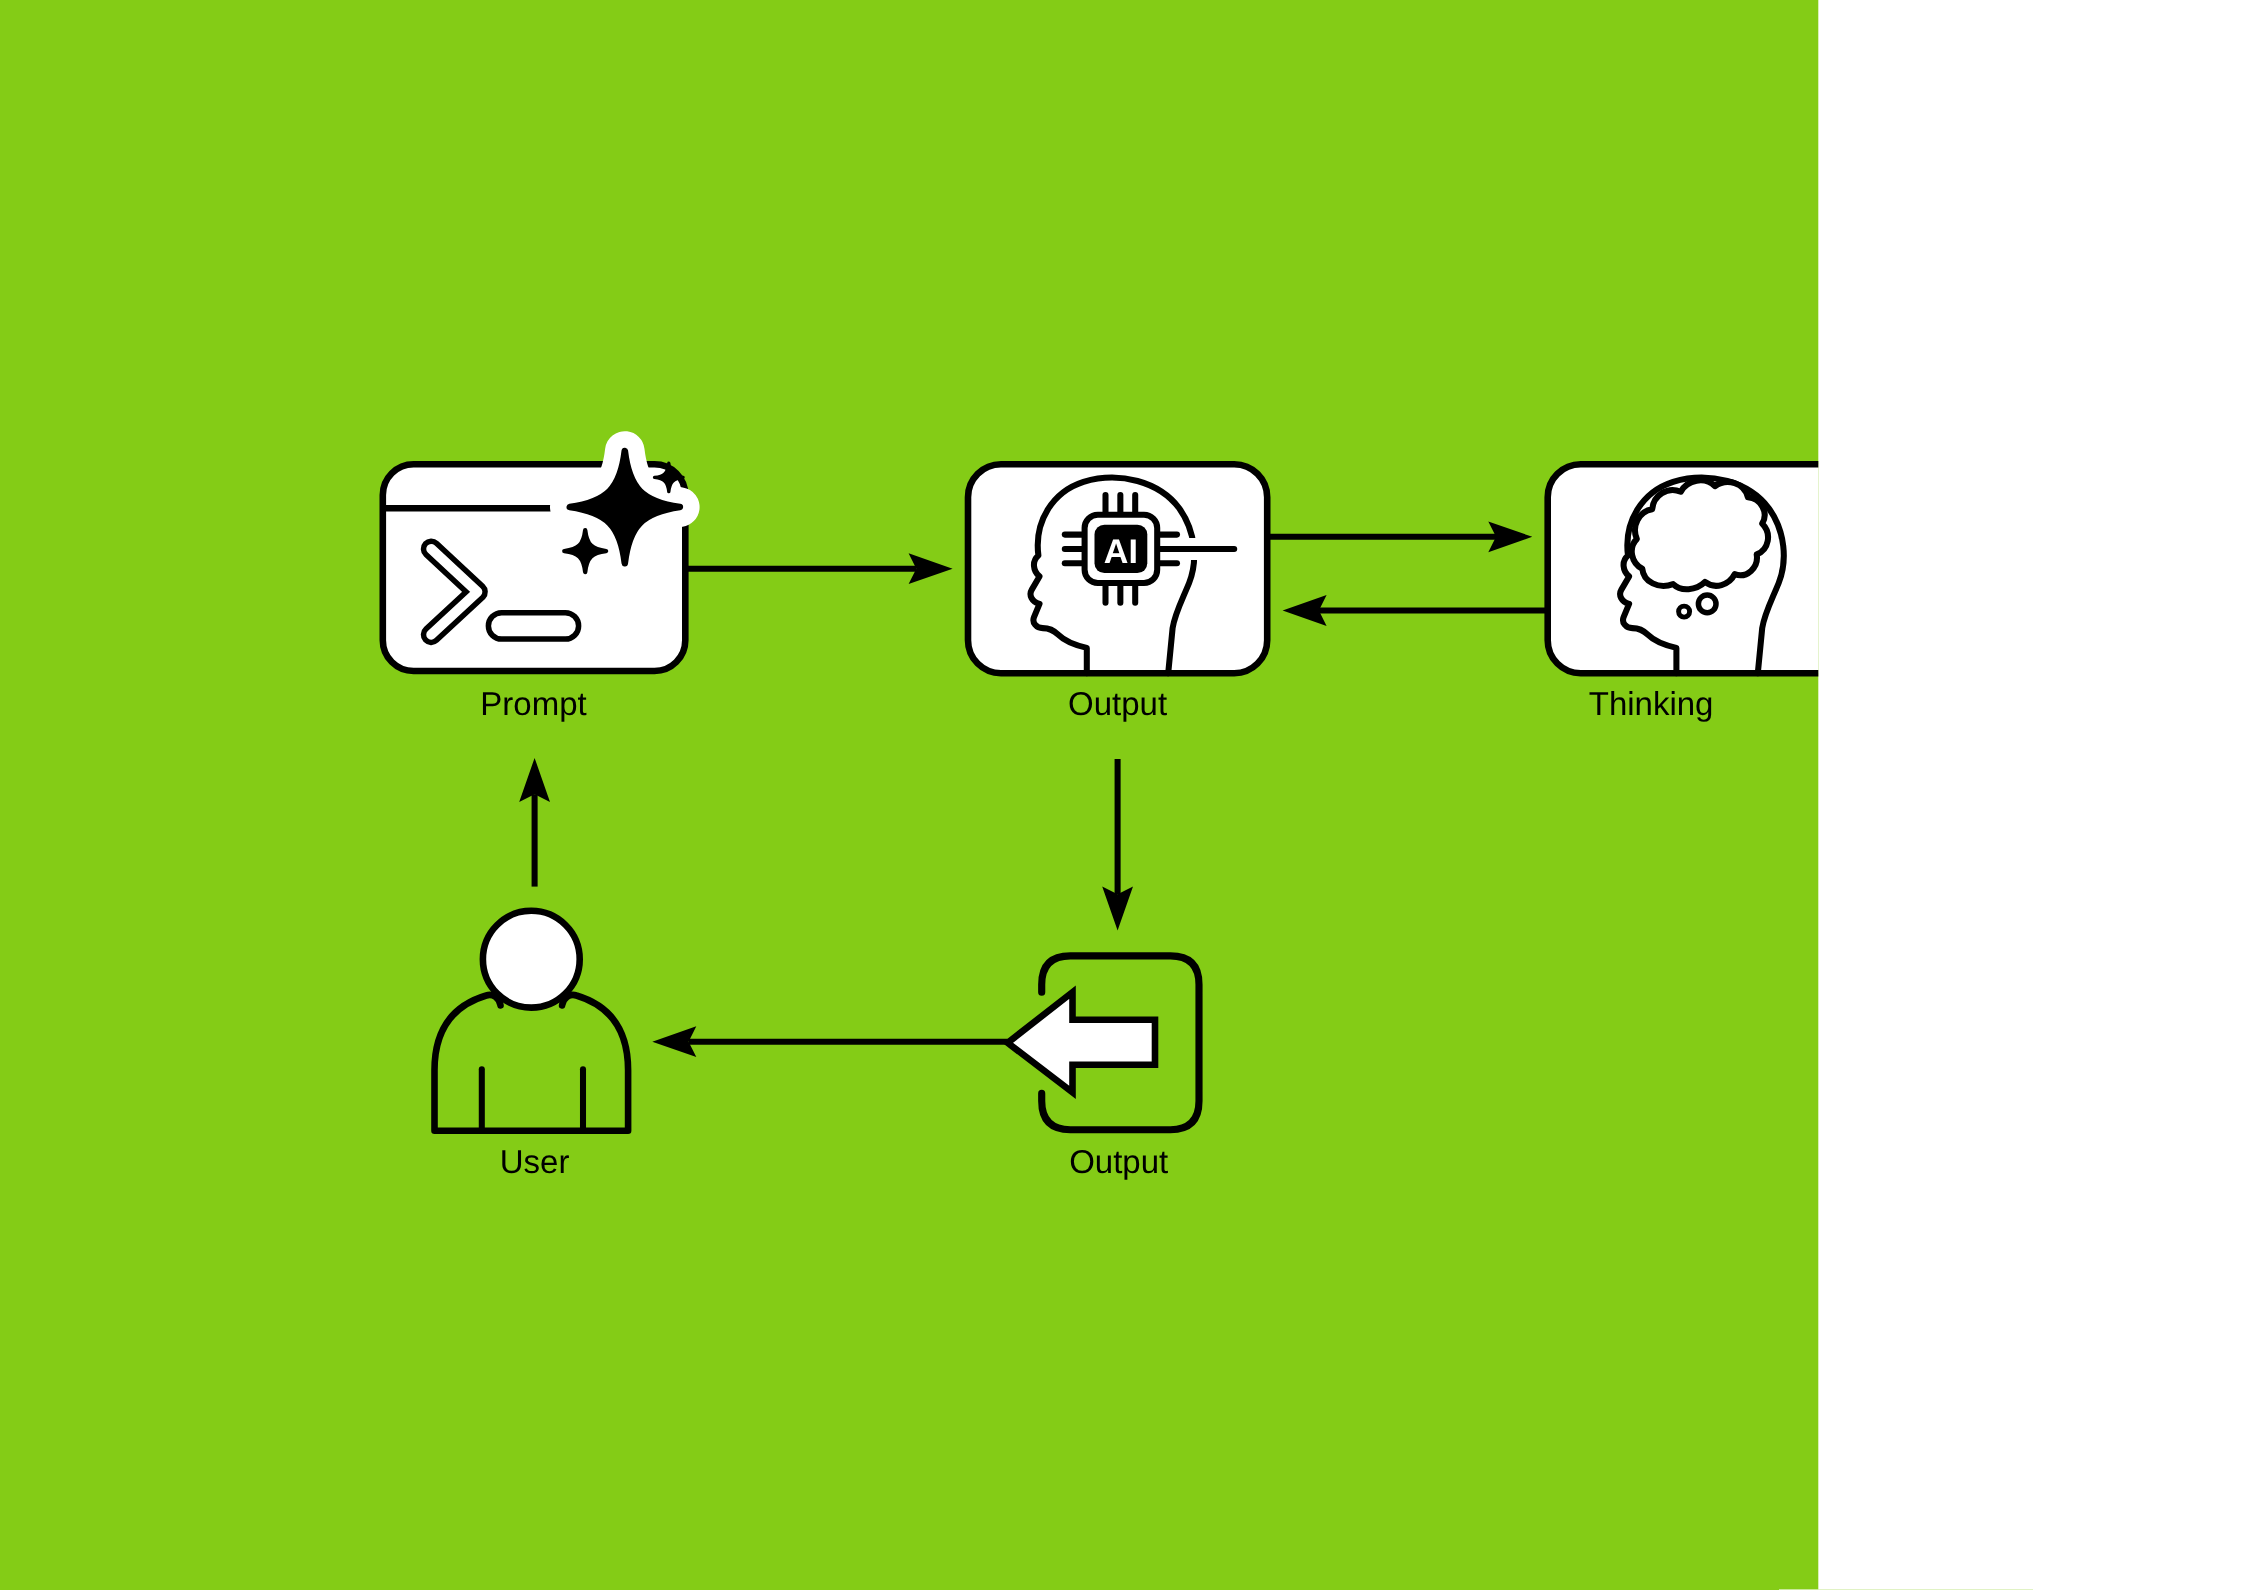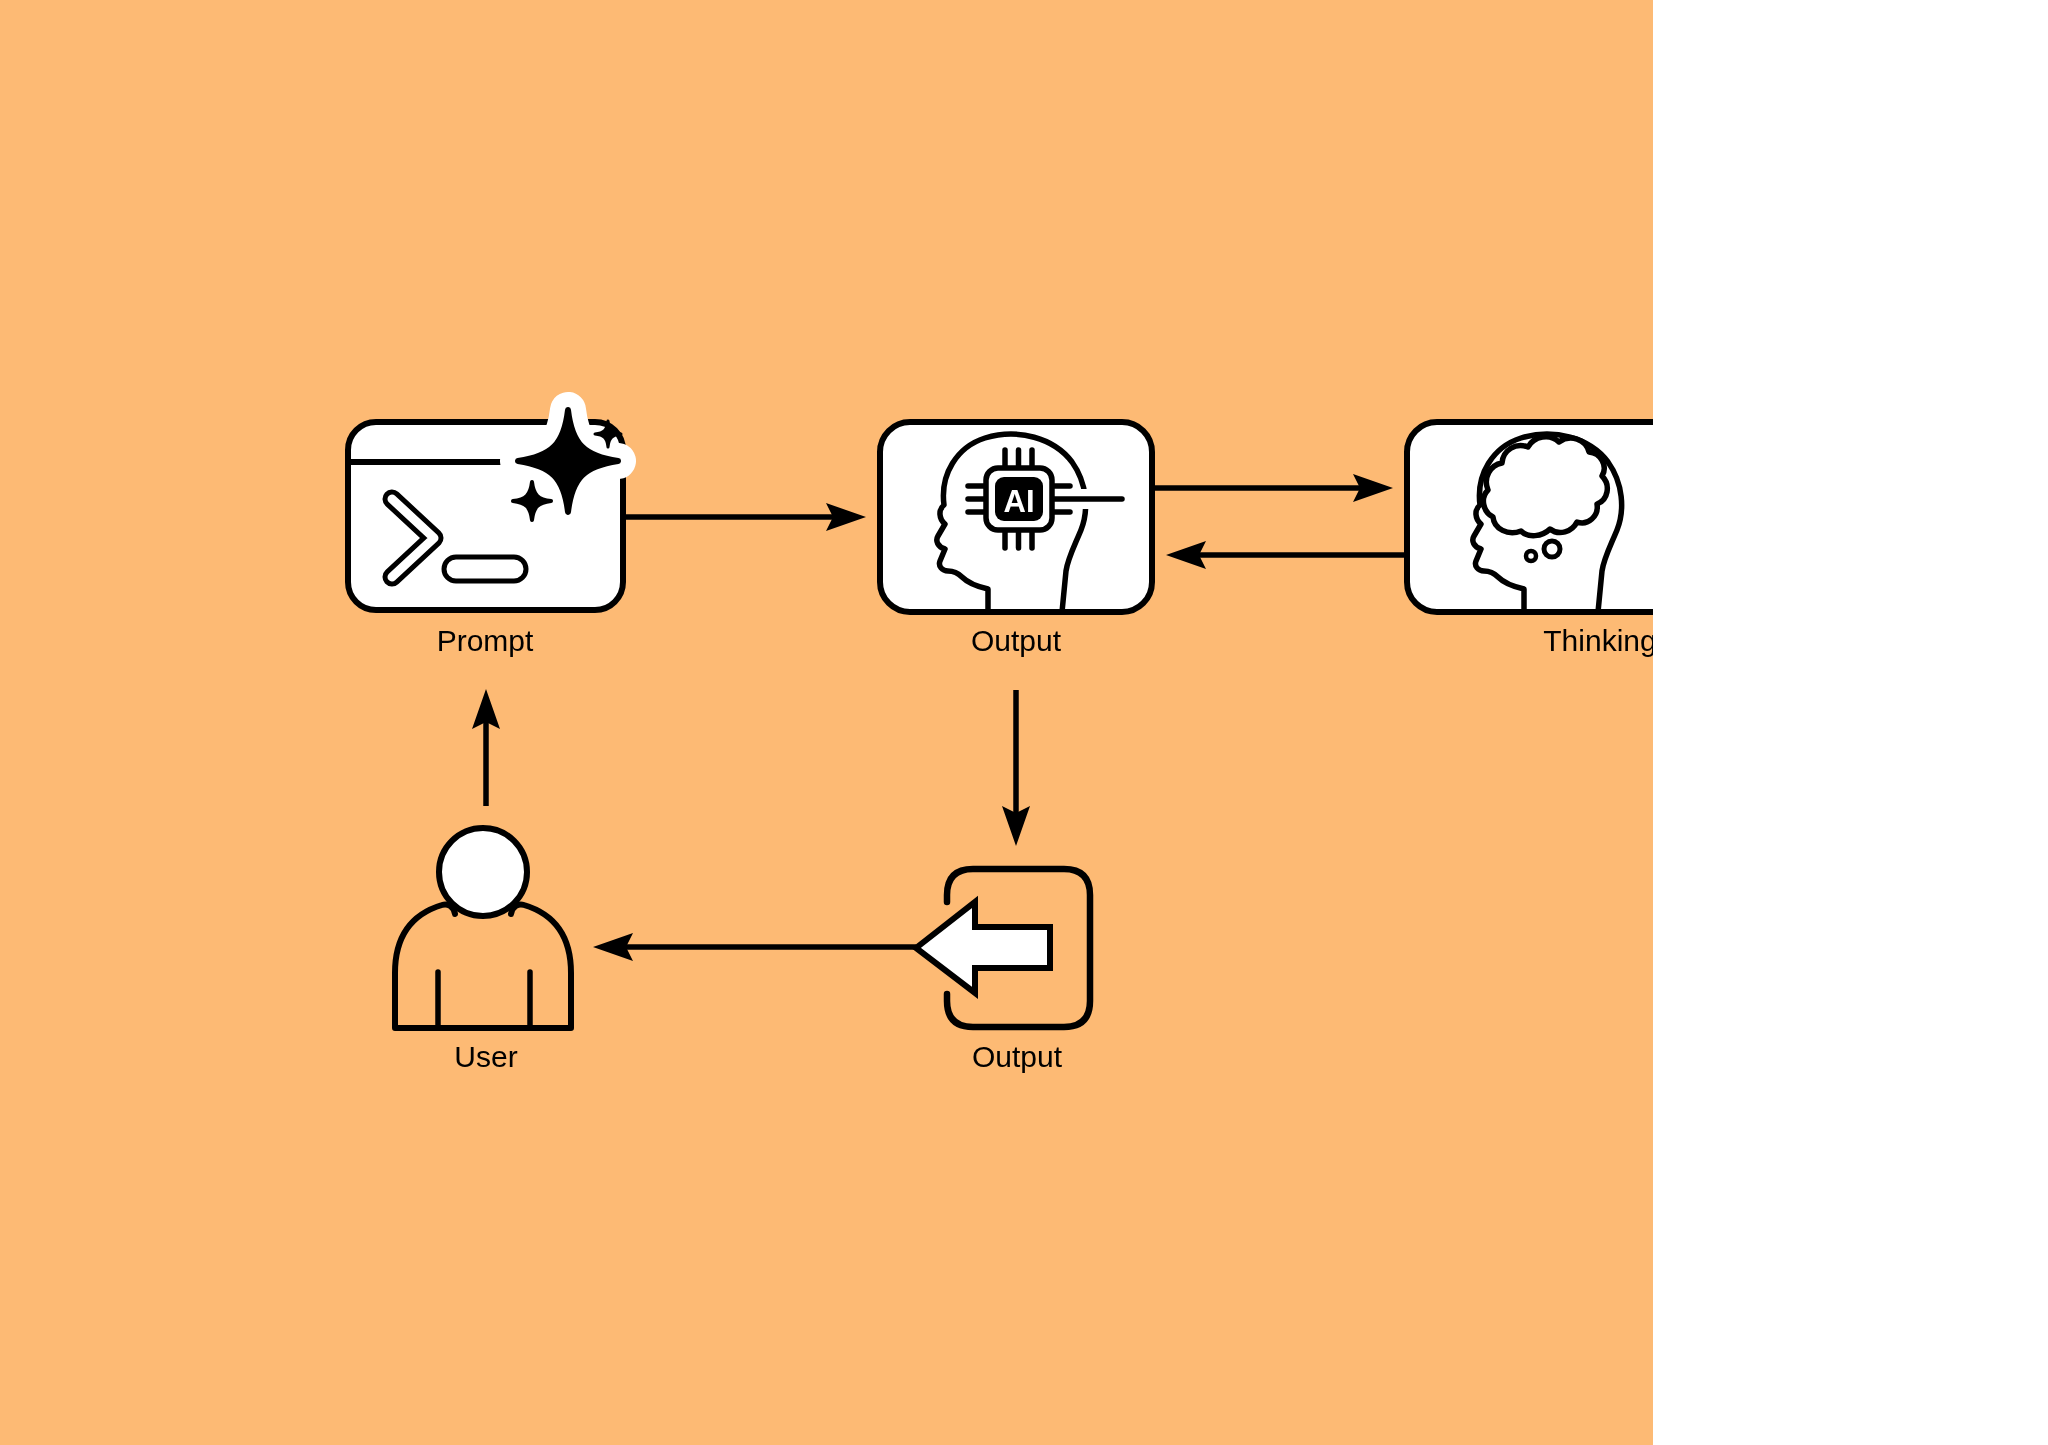--- a/index.html
+++ b/index.html
@@ -5,21 +5,21 @@
   html, body {
     margin: 0;
     padding: 0;
     background: #ffffff;
     font-family: "Liberation Sans", sans-serif;
   }
   .stage {
     position: relative;
     width: 1653px;
     height: 1445px;
-    background: #fdba74;
+    background: #84cc16;
     overflow: hidden;
   }
   .scene {
     position: absolute;
     left: 0;
     top: 0;
   }
   .node-label {
     position: absolute;
     transform: translateX(-50%);
@@ -157,17 +157,17 @@
                C 571,936 554,914 524,905
                C 518,903 512,907 511,914" fill="none" stroke="#000000" stroke-width="6" stroke-linecap="round" stroke-linejoin="round"></path>
       <line x1="438" y1="972" x2="438" y2="1025" stroke="#000000" stroke-width="5.5" stroke-linecap="round"></line>
       <line x1="530" y1="972" x2="530" y2="1025" stroke="#000000" stroke-width="5.5" stroke-linecap="round"></line>
       <circle cx="483" cy="872" r="44" fill="#ffffff" stroke="#000000" stroke-width="6"></circle>
     </g>
   </svg>
 
   <div class="node-label" style="left:485px; top:626px;">Prompt</div>
   <div class="node-label" style="left:1016px; top:626px;">Output</div>
-  <div class="node-label" style="left:1600px; top:626px;">Thinking</div>
+  <div class="node-label" style="left:1501px; top:626px;">Thinking</div>
   <div class="node-label" style="left:1017px; top:1042px;">Output</div>
   <div class="node-label" style="left:486px; top:1042px;">User</div>
 
 </div>
 
 </body></html>

